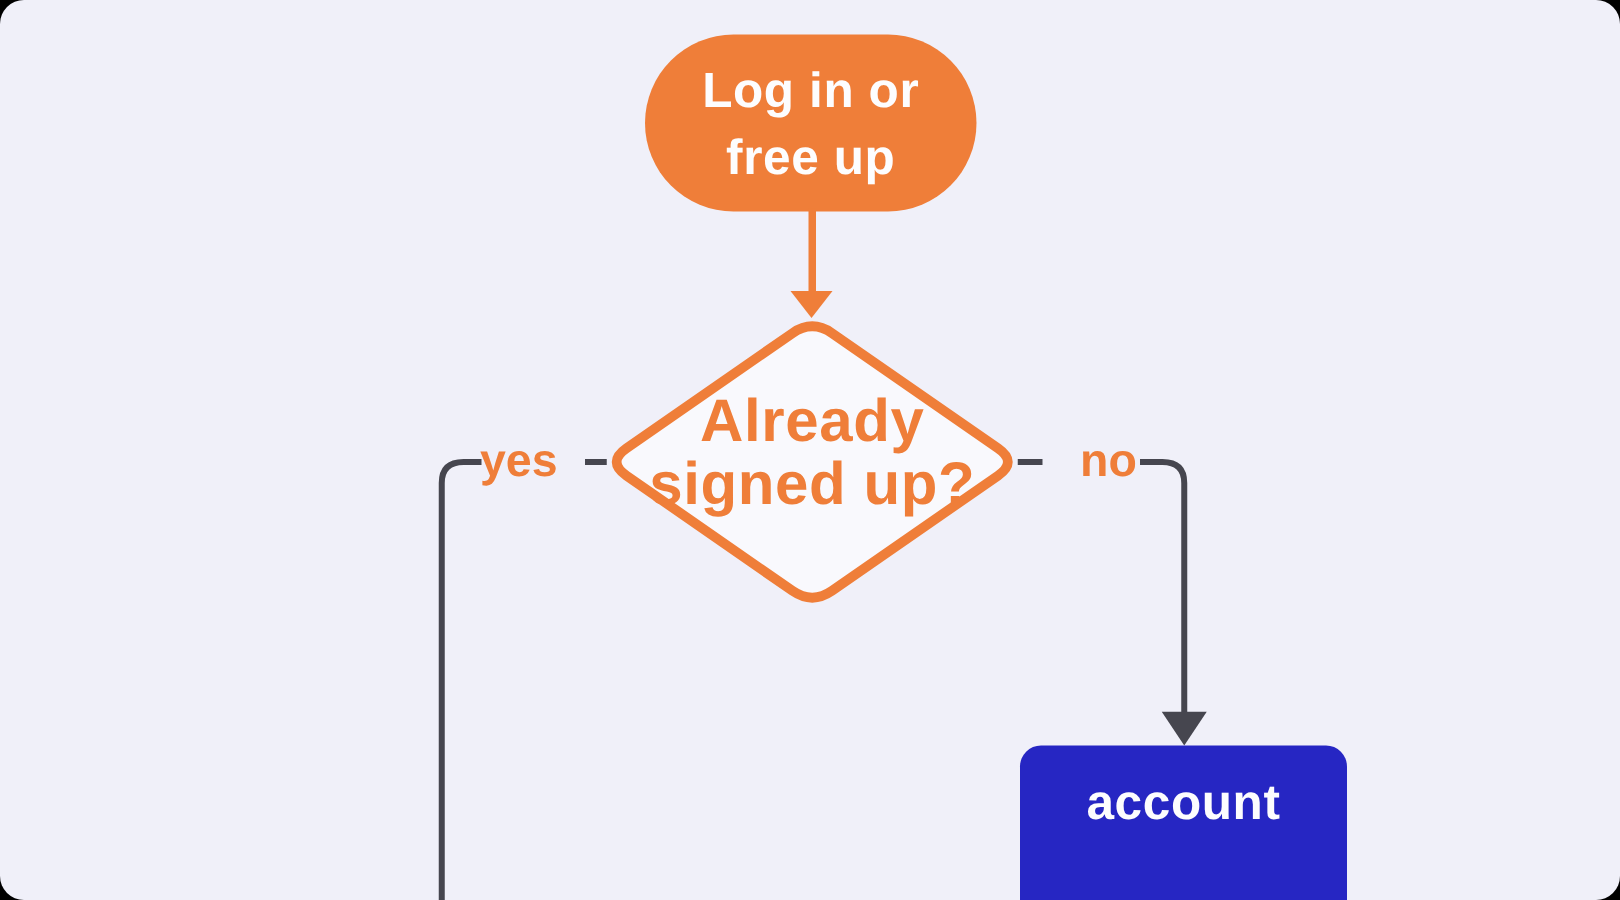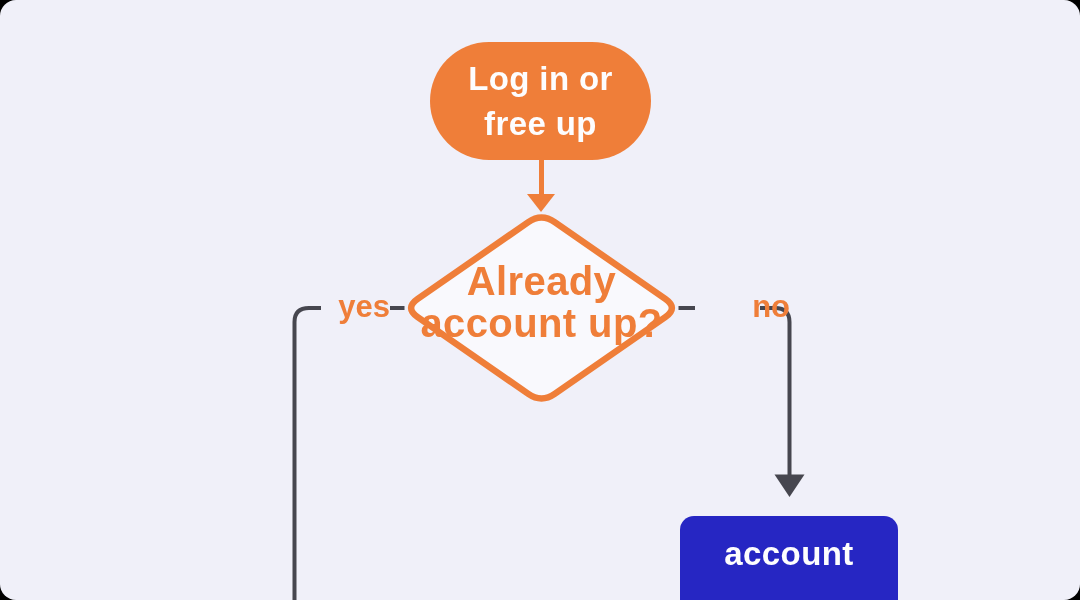--- a/index.html
+++ b/index.html
@@ -7,36 +7,36 @@
     --node_fill:#F9F9FD; --bg:#F0F0F9; --outside:#000000; --text_light:#FDFDFE;
   }
   *{margin:0;padding:0;box-sizing:border-box;}
   html,body{width:1080px;height:600px;background:var(--outside);overflow:hidden;}
   body{font-family:"Liberation Sans", sans-serif;}
   .canvas{
     position:relative;width:1080px;height:600px;background:var(--bg);
     border-radius:16px;overflow:hidden;
   }
   .node{position:absolute;display:flex;flex-direction:column;align-items:center;justify-content:center;
-    text-align:center;font-weight:600;letter-spacing:.4px;margin-top:19px;}
+    text-align:center;font-weight:600;letter-spacing:.4px;}
   .start-node{
     left:430px;top:23px;width:221px;height:118px;border-radius:59px;
     background:var(--orange);color:var(--text_light);font-size:33px;line-height:45px;
   }
   .orange-stem{position:absolute;left:539px;top:139px;width:5px;height:58px;background:var(--orange);}
   .orange-arrowhead{position:absolute;left:527px;top:194px;width:0;height:0;
     border-left:14px solid transparent;border-right:14px solid transparent;
     border-top:18px solid var(--orange);}
   .decision-label{
     position:absolute;left:416px;top:260px;width:251px;
     color:var(--orange);font-size:40px;line-height:42px;font-weight:600;
     text-align:center;letter-spacing:.4px;
   }
   .edge-label{
-    position:absolute;top:289px;width:70px;text-align:right;
+    position:absolute;top:289px;width:70px;text-align:left;
     color:var(--orange);font-size:31px;line-height:36px;font-weight:600;
   }
   .yes-label{left:320px;}
   .no-label{left:720px;}
   .action-node{
     left:680px;top:497px;width:218px;height:150px;border-radius:14px;
     background:var(--blue);color:var(--text_light);font-size:33px;line-height:44px;
     justify-content:flex-start;padding-top:16px;
   }
   svg.wires{position:absolute;left:0;top:0;}
@@ -64,21 +64,21 @@
   <div class="node start-node">
     <span>Log in or</span>
     <span>free up</span>
   </div>
 
   <div class="orange-stem"></div>
   <div class="orange-arrowhead"></div>
 
   <div class="decision-label">
     <div>Already</div>
-    <div>account up?</div>
+    <div>signed up?</div>
   </div>
 
   <div class="edge-label yes-label">yes</div>
   <div class="edge-label no-label">no</div>
 
   <div class="node action-node">
     <span>account</span>
   </div>
 
 </div>

